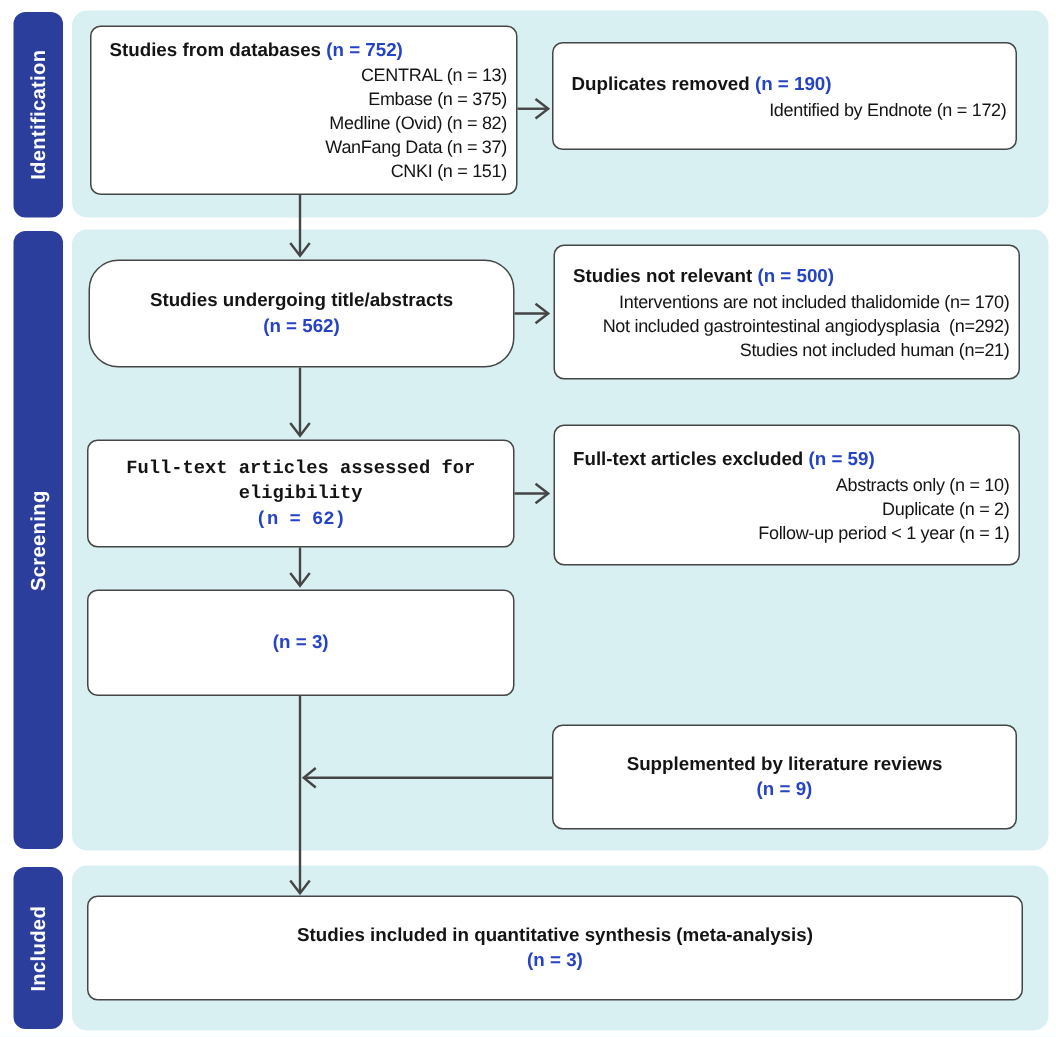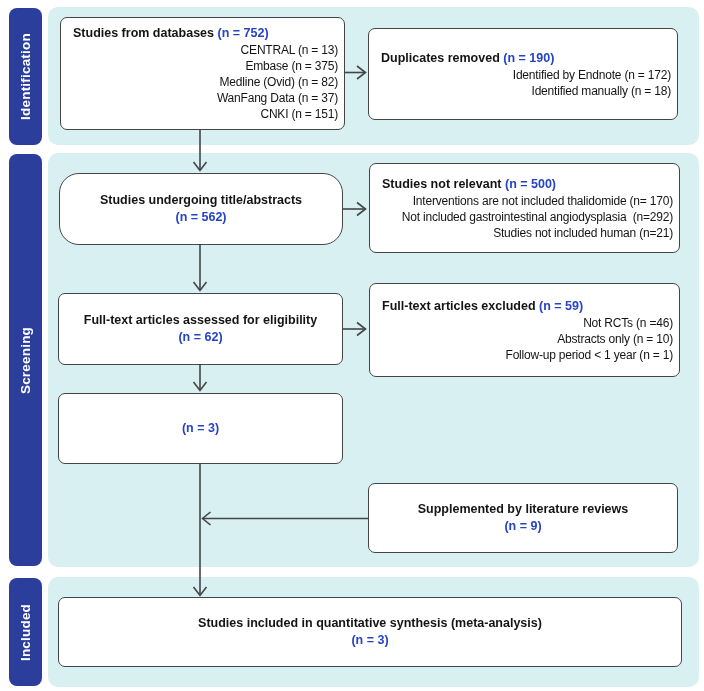--- a/index.html
+++ b/index.html
@@ -130,52 +130,51 @@
     <div class="box-title"><span>Studies from databases</span> <span class="count">(n = 752)</span></div>
     <div class="box-items">
       <div>CENTRAL (n = 13)</div>
       <div>Embase (n = 375)</div>
       <div>Medline (Ovid) (n = 82)</div>
       <div>WanFang Data (n = 37)</div>
       <div>CNKI (n = 151)</div>
     </div>
   </div>
 
-  <div class="box list" style="left:368px;top:28px;width:310px;height:92px;">
+  <div class="box list" style="left:368px;top:28px;width:310px;height:72px;">
     <div class="box-title"><span>Duplicates removed</span> <span class="count">(n = 190)</span></div>
     <div class="box-items">
       <div>Identified by Endnote (n = 172)</div>
-      <div>Identified manually (n = 18)</div>
     </div>
   </div>
 
   <div class="box center" style="left:59px;top:173px;width:284px;height:72px;border-radius:20px;">
     <div class="box-title">Studies undergoing title/abstracts</div>
     <div class="count">(n = 562)</div>
   </div>
 
   <div class="box list" style="left:369px;top:163px;width:311px;height:90px;">
     <div class="box-title"><span>Studies not relevant</span> <span class="count">(n = 500)</span></div>
     <div class="box-items">
       <div>Interventions are not included thalidomide (n= 170)</div>
       <div>Not included gastrointestinal angiodysplasia  (n=292)</div>
       <div>Studies not included human (n=21)</div>
     </div>
   </div>
 
-  <div class="box center" style="left:58px;top:293px;width:285px;height:72px;">
+  <div class="box center" style="left:58px;top:293px;width:285px;height:72px;font-family:Liberation Mono, monospace;">
     <div class="box-title">Full-text articles assessed for eligibility</div>
     <div class="count">(n = 62)</div>
   </div>
 
   <div class="box list" style="left:369px;top:283px;width:311px;height:94px;">
     <div class="box-title"><span>Full-text articles excluded</span> <span class="count">(n = 59)</span></div>
     <div class="box-items">
-      <div>Not RCTs (n =46)</div>
       <div>Abstracts only (n = 10)</div>
+      <div>Duplicate (n = 2)</div>
       <div>Follow-up period &lt; 1 year (n = 1)</div>
     </div>
   </div>
 
   <div class="box center" style="left:58px;top:393px;width:285px;height:71px;">
     <div class="count">(n = 3)</div>
   </div>
 
   <div class="box center" style="left:368px;top:483px;width:310px;height:70px;text-align:right;">
     <div class="box-title">Supplemented by literature reviews</div>

